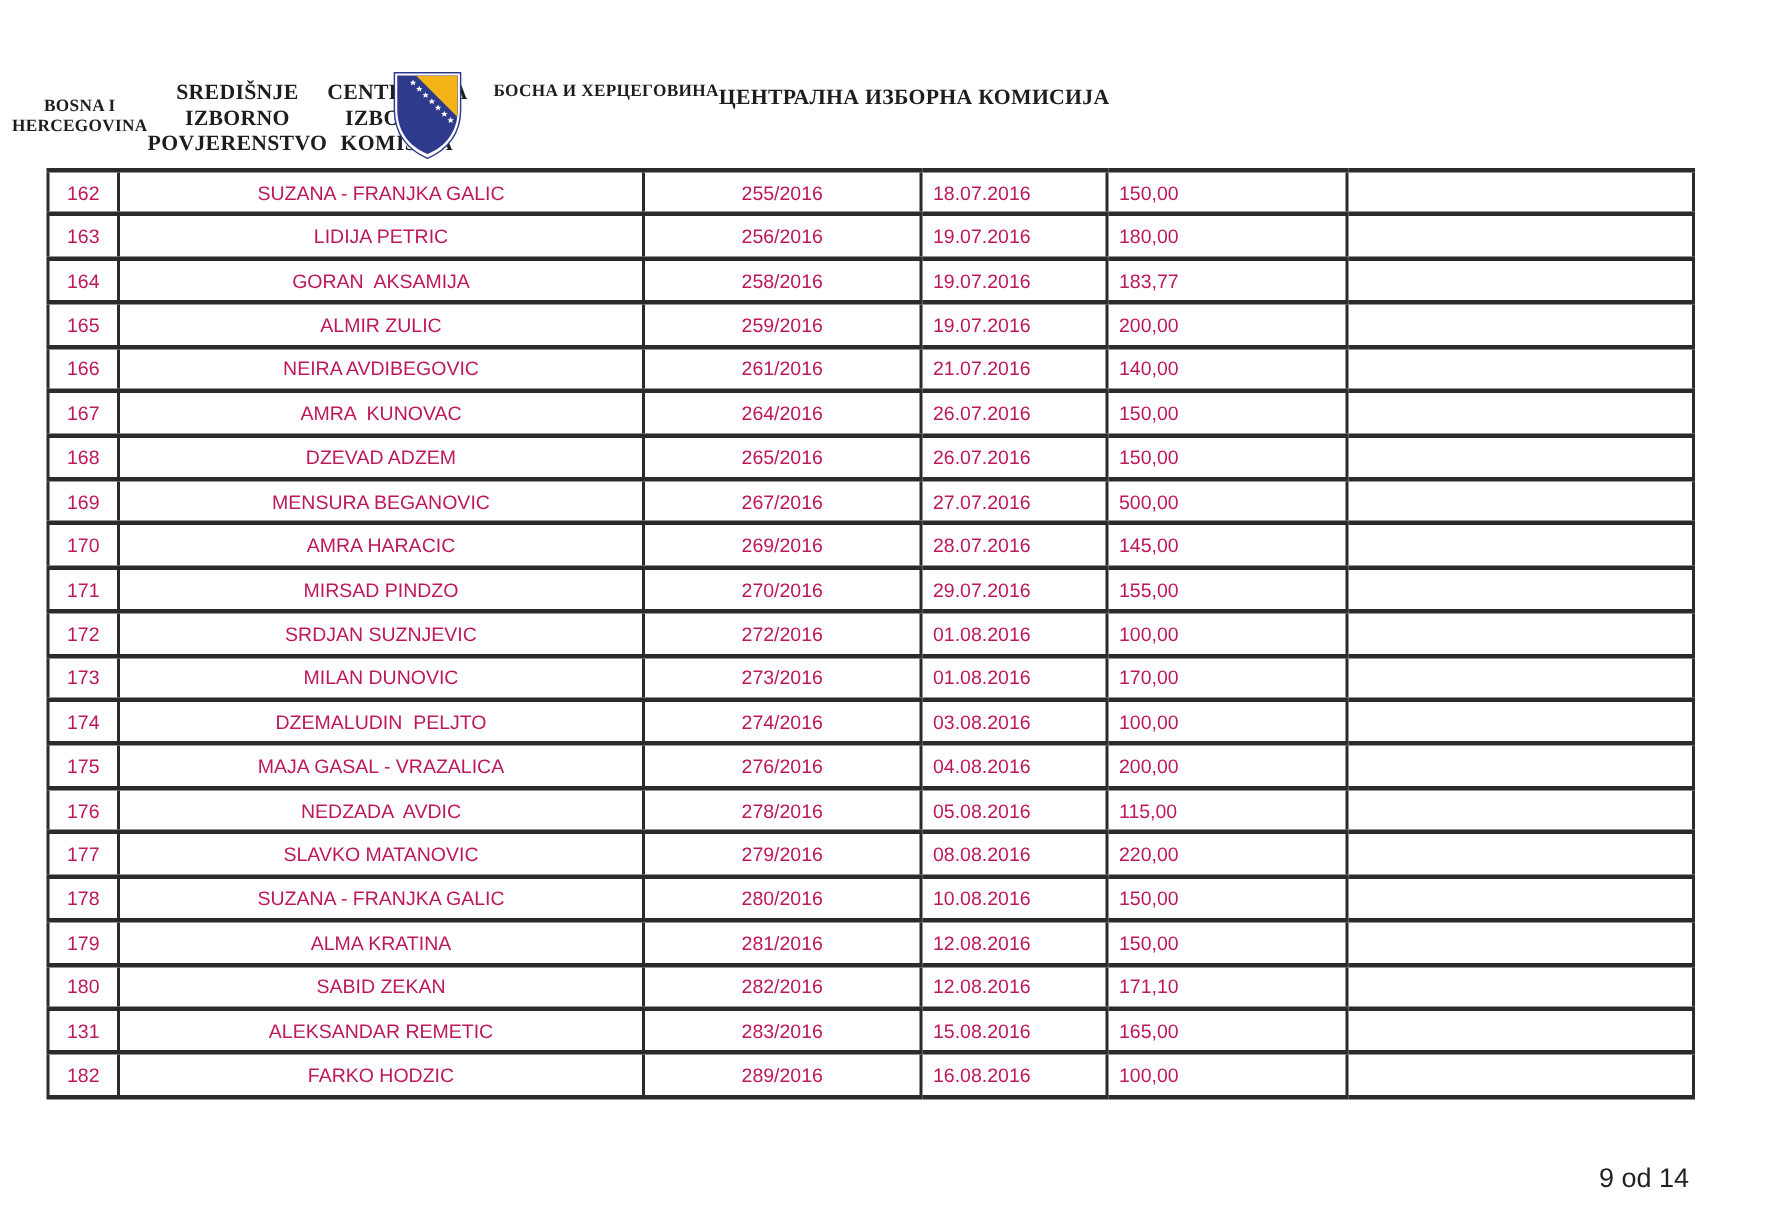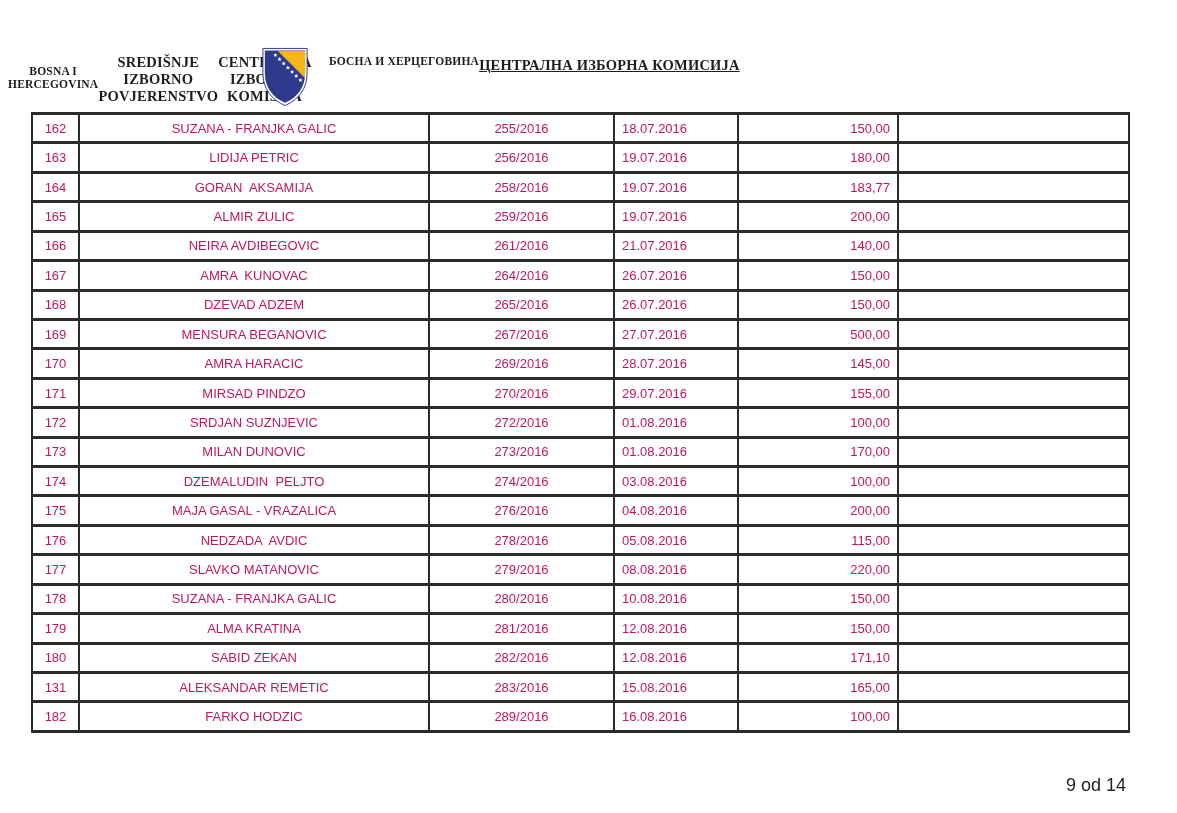--- a/index.html
+++ b/index.html
@@ -20,21 +20,21 @@
   .lh-block {
     display: flex; flex-direction: row; align-items: center;
     font-family: "Liberation Serif", serif;
     font-weight: bold; color: #1d1d1d;
     text-align: center;
   }
   .lh-left { width: 250px; margin-right: 3px; }
   .lh-right { margin-left: 20px; align-self: flex-start; margin-top: 1px; }
   .lh-small { font-size: 11.5px; letter-spacing: 0.2px; line-height: 13px; }
   .lh-big   { font-size: 14.5px; letter-spacing: 0.2px; line-height: 17px; margin-top: 4px; }
-  .lh-right .lh-big { margin-top: 9px; text-decoration: underline; }
+  .lh-right .lh-big { margin-top: 9px; }
   .lh-logo { width: 48px; height: 61px; }
   .lh-logo svg { width: 48px; height: 61px; display: block; }
 
   
   table.ledger {
     position: absolute; left: 31px; top: 112px;
     width: 1097px; height: 621px;
     border-collapse: collapse; table-layout: fixed;
     font-size: 13px; color: #be185d;
   }
@@ -45,21 +45,21 @@
     border-bottom: 3px solid #2b2b2b;
     padding: 0 7px;
     overflow: hidden;
     vertical-align: middle;
     background: #ffffff;
   }
   td.col-no     { text-align: center; padding: 0 2px; }
   td.col-name   { text-align: center; white-space: pre; }
   td.col-ref    { text-align: center; }
   td.col-date   { text-align: left; }
-  td.col-amount { text-align: right; margin-left: 26px; }
+  td.col-amount { text-align: left; margin-left: 26px; }
   td.col-note   { }
 
   
   .footer-page {
     position: absolute; top: 775px; left: 1026px; width: 100px;
     text-align: right; font-size: 18px; color: #222222;
   }
 </style>
 </head>
 <body>

